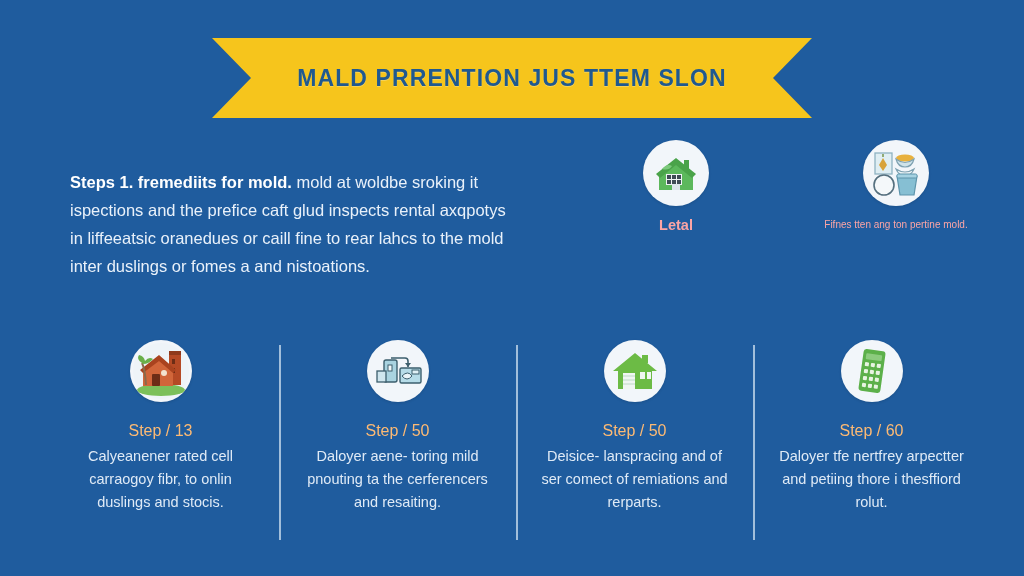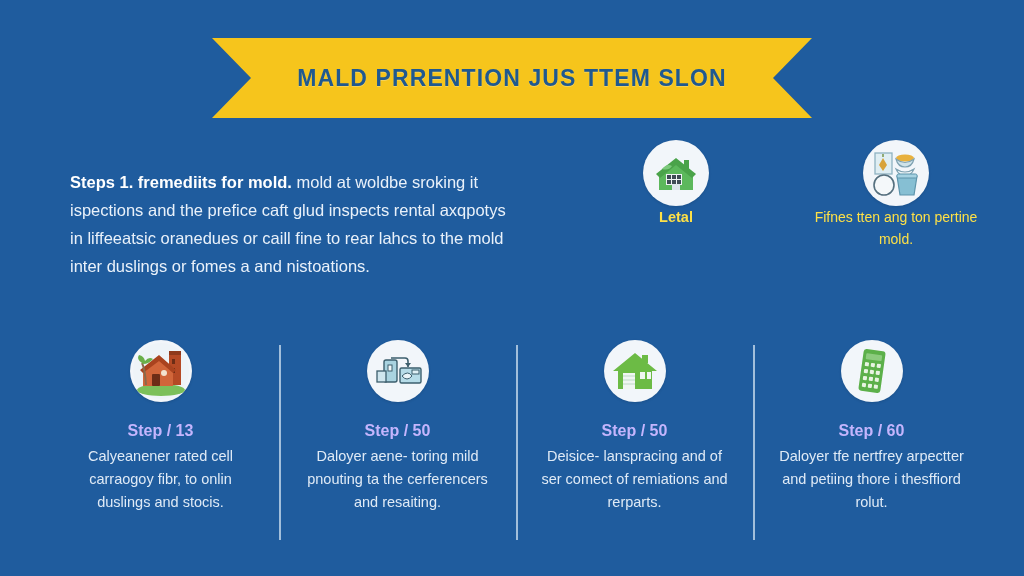--- a/index.html
+++ b/index.html
@@ -86,29 +86,29 @@
     border-radius: 50%;
     background: #f2f6fa;
     display: flex;
     align-items: center;
     justify-content: center;
     box-shadow: 0 1px 3px rgba(0,0,0,0.12);
     overflow: hidden;
   }
   .circle.top { width: 66px; height: 66px; }
   .top-feature .caption {
-    margin-top: 0;
-    color: #fde047;
+    margin-top: 8px;
+    color: #fca5a5;
     font-size: 14.5px;
     line-height: 22px;
     font-weight: bold;
   }
   .top-feature .caption.light {
     font-weight: normal;
-    font-size: 14px;
+    font-size: 10px;
     max-width: 180px;
   }
 
   
   .steps {
     position: absolute;
     left: 42px;
     top: 340px;
     width: 950px;
     display: flex;
@@ -129,23 +129,23 @@
     left: 0;
     top: 5px;
     width: 2px;
     height: 195px;
     background: #cfe0ef;
     opacity: 0.75;
   }
   .circle.step-circle { width: 62px; height: 62px; }
   .step-title {
     margin-top: 20px;
-    color: #c4b5fd;
+    color: #fdba74;
     font-size: 16px;
-    font-weight: bold;
+    font-weight: normal;
   }
   .step-desc {
     margin-top: 5px;
     color: #dfeaf6;
     font-size: 14.5px;
     line-height: 23px;
     max-width: 190px;
   }
 
   

